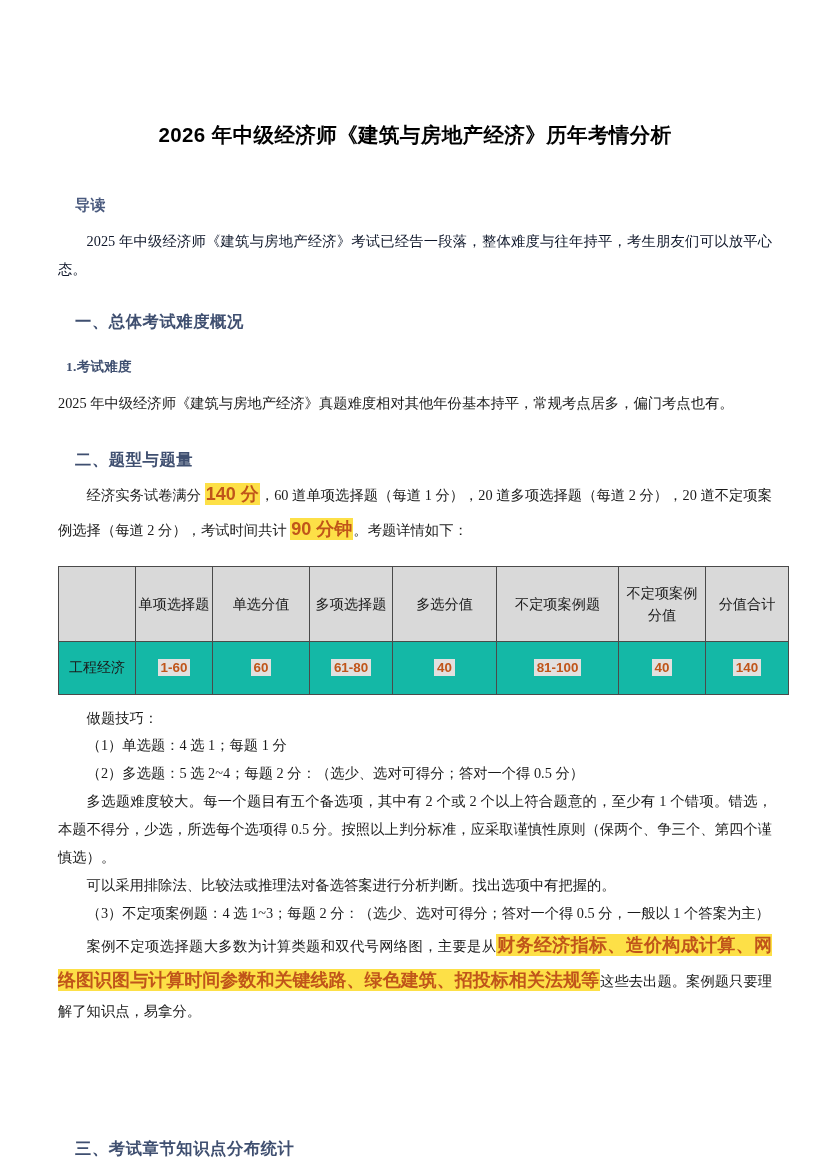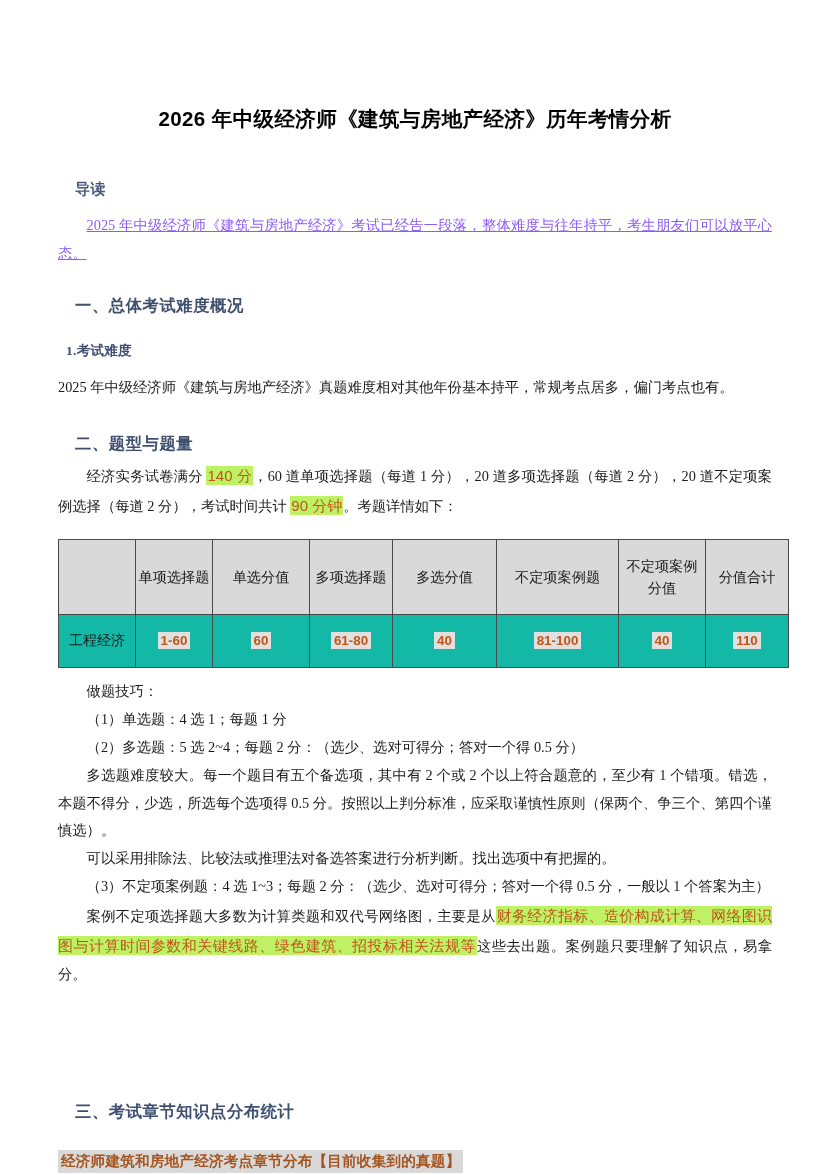--- a/index.html
+++ b/index.html
@@ -11,21 +11,21 @@
     font-family: "Liberation Serif", "DejaVu Serif", serif;
     color: #000000;
   }
   .page {
     position: relative;
     width: 830px;
     height: 1175px;
     background: #ffffff;
     overflow: hidden;
     box-sizing: border-box;
-    padding: 0 58px;
+    padding: 16px 58px;
   }
   .doc-title {
     text-align: center;
     font-family: "Liberation Sans", "DejaVu Sans", sans-serif;
     font-weight: bold;
     font-size: 20.5px;
     letter-spacing: 0.4px;
     color: #000000;
     margin: 0;
     padding-top: 105px;
@@ -35,28 +35,27 @@
     font-family: Liberation Sans, sans-serif;
     font-weight: bold;
     font-size: 15px;
     color: #4a5a7e;
     margin: 0;
     padding-top: 46px;
     padding-left: 17px;
     letter-spacing: 0.5px;
   }
   .lead-body {
-    color: #8b5cf6;
+    color: #0f172a;
     font-size: 14.3px;
     line-height: 1.95;
     margin: 0;
     padding-top: 13px;
     text-indent: 2em;
     text-align: justify;
-    text-decoration: underline;
   }
   .sec-heading {
     font-family: "Liberation Sans", "DejaVu Sans", sans-serif;
     font-weight: bold;
     font-size: 16.3px;
     color: #3f4f70;
     margin: 0;
     padding-left: 17px;
     letter-spacing: 0.6px;
   }
@@ -76,25 +75,25 @@
     font-size: 14.3px;
     line-height: 1.95;
     margin: 0;
     padding-top: 6px;
     text-align: justify;
     color: #1a1a1a;
   }
   p.body.indent { text-indent: 2em; }
   p.body.noindent { text-indent: 0; }
   .hl {
-    background: #bef264;
+    background: #fde047;
     color: #c0551a;
-    font-weight: normal;
-    font-family: "Liberation Sans", "DejaVu Sans", sans-serif;
-    font-size: 15px;
+    font-weight: bold;
+    font-family: "Liberation Sans", "DejaVu Sans", sans-serif;
+    font-size: 18px;
     padding: 1px 1px;
   }
   .para-block { padding-top: 10px; }
   .para-block p.body { padding-top: 0; }
 
   table.exam-table {
     border-collapse: collapse;
     width: 690px;
     margin: 18px 0 0 0;
     table-layout: fixed;
@@ -184,21 +183,21 @@
         <td class="col-7">分值合计</td>
       </tr>
       <tr class="body-row">
         <td class="rowlabel">工程经济</td>
         <td><span class="cellval">1-60</span></td>
         <td><span class="cellval">60</span></td>
         <td><span class="cellval">61-80</span></td>
         <td><span class="cellval">40</span></td>
         <td><span class="cellval">81-100</span></td>
         <td><span class="cellval">40</span></td>
-        <td><span class="cellval">110</span></td>
+        <td><span class="cellval">140</span></td>
       </tr>
     </tbody>
   </table>
 
   <div class="para-block">
     <p class="body indent">做题技巧：</p>
     <p class="body indent">（1）单选题：4 选 1；每题 1 分</p>
     <p class="body indent">（2）多选题：5 选 2~4；每题 2 分：（选少、选对可得分；答对一个得 0.5 分）</p>
     <p class="body indent">多选题难度较大。每一个题目有五个备选项，其中有 2 个或 2 个以上符合题意的，至少有 1 个错项。错选，本题不得分，少选，所选每个选项得 0.5 分。按照以上判分标准，应采取谨慎性原则（保两个、争三个、第四个谨慎选）。</p>
     <p class="body indent">可以采用排除法、比较法或推理法对备选答案进行分析判断。找出选项中有把握的。</p>

